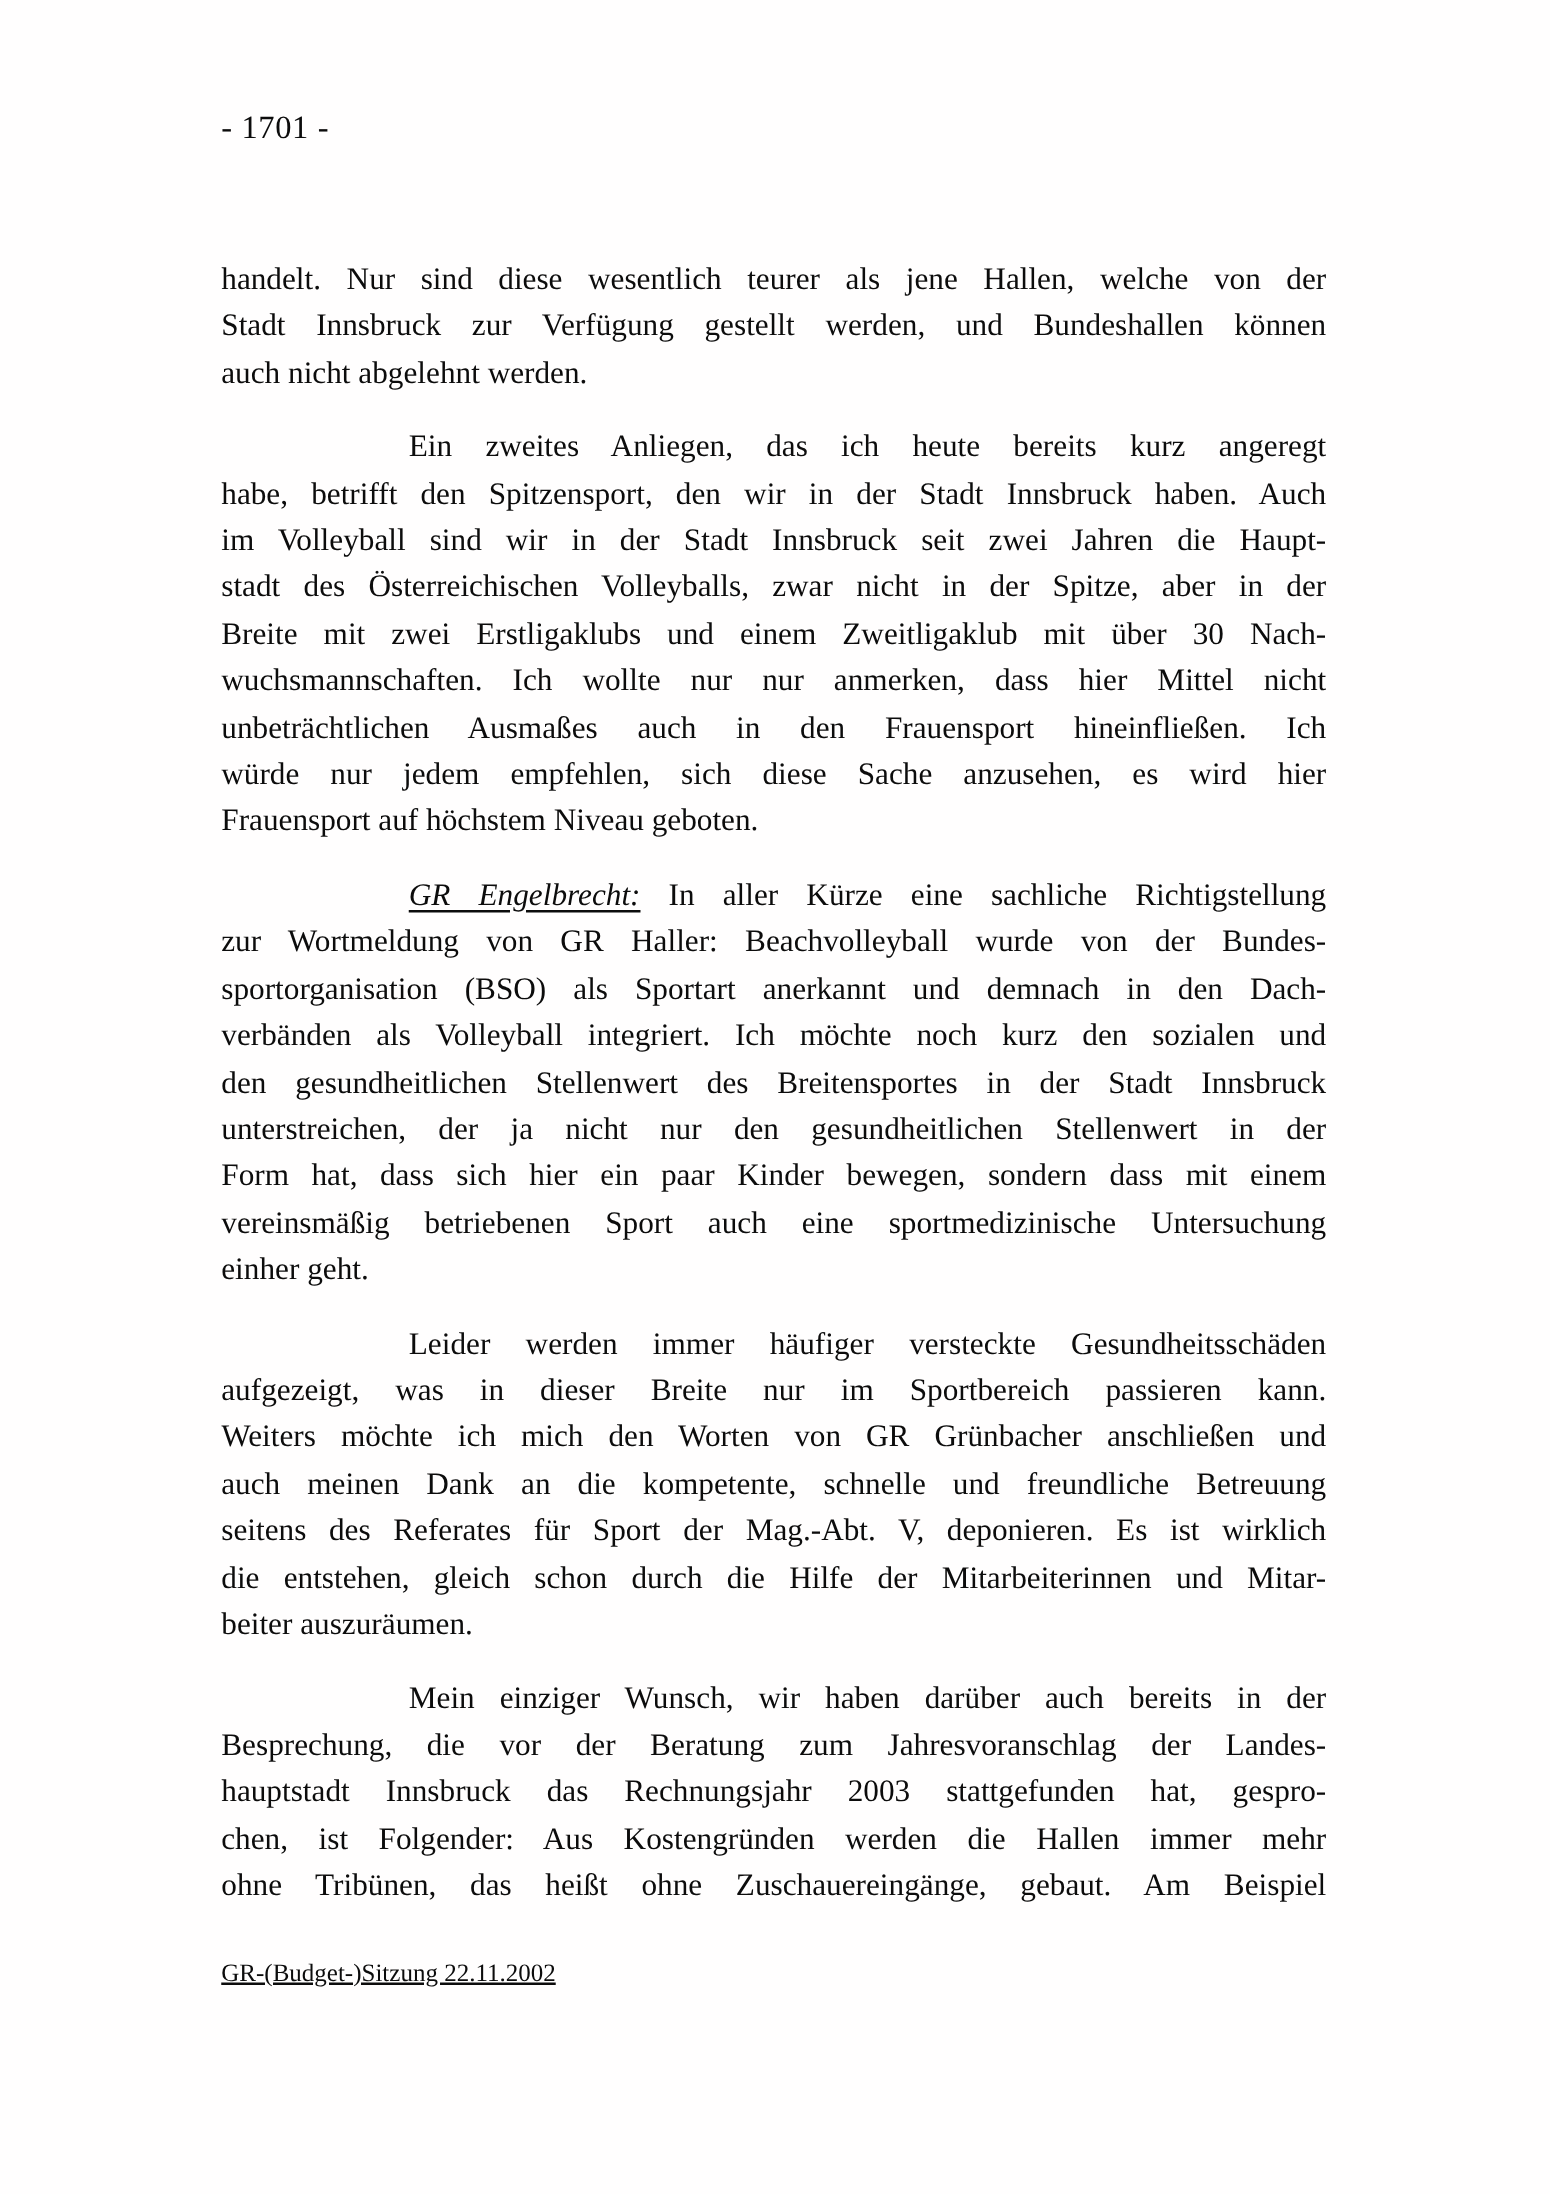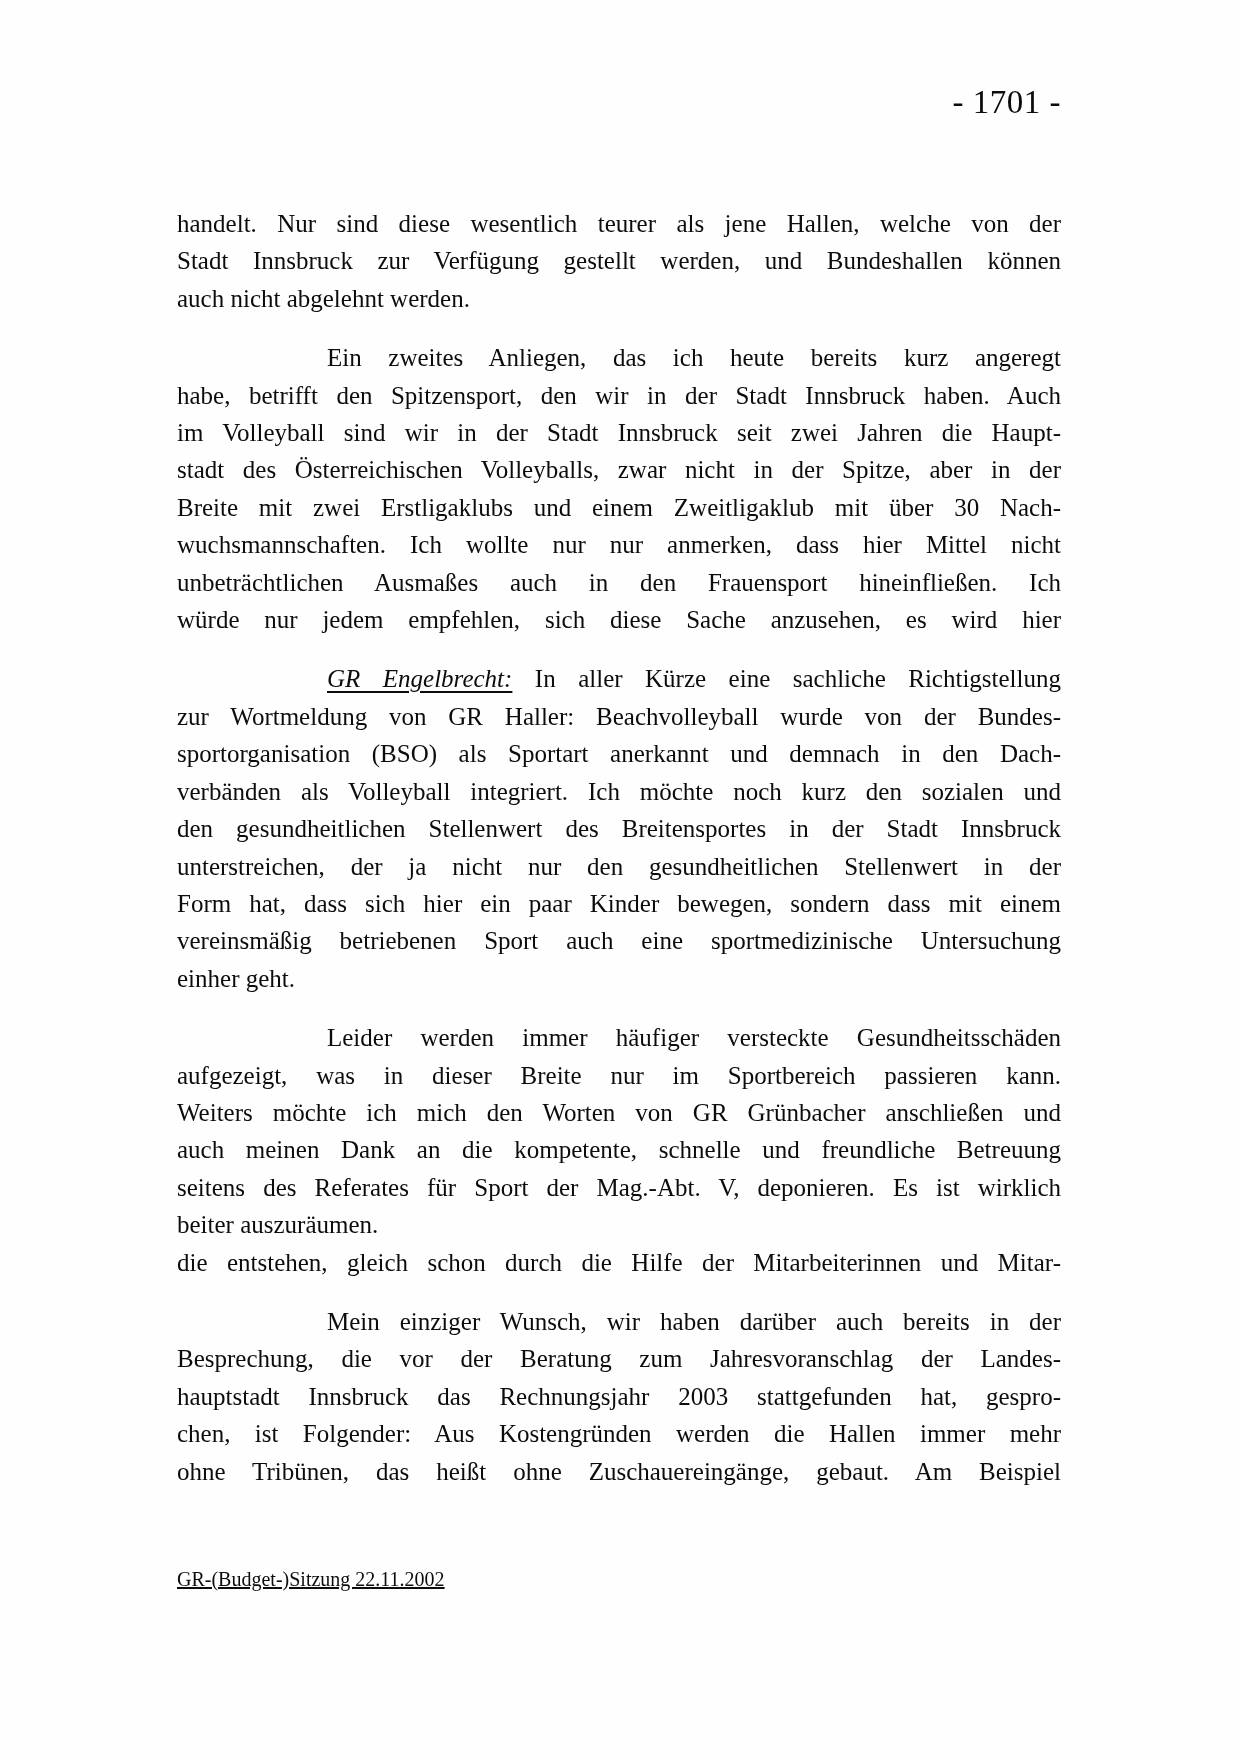--- a/index.html
+++ b/index.html
@@ -14,22 +14,22 @@
   .page {
     position: absolute;
     inset: 0;
     background: #fffefe;
   }
   .page-number {
     position: absolute;
     left: 177px;
     top: 86px;
     width: 884px;
-    text-align: right;
-    font-size: 33px;
+    text-align: left;
+    font-size: 26px;
     line-height: 32px;
     letter-spacing: 0.5px;
   }
   .content {
     position: absolute;
     left: 177px;
     top: 205px;
     width: 884px;
     font-size: 25px;
     line-height: 37.4px;
@@ -72,40 +72,41 @@
       </div>
       <div class="paragraph">
         <div class="line indent"><span>Ein zweites Anliegen, das ich heute bereits kurz angeregt</span></div>
         <div class="line"><span>habe, betrifft den Spitzensport, den wir in der Stadt Innsbruck haben. Auch</span></div>
         <div class="line"><span>im Volleyball sind wir in der Stadt Innsbruck seit zwei Jahren die Haupt-</span></div>
         <div class="line"><span>stadt des Österreichischen Volleyballs, zwar nicht in der Spitze, aber in der</span></div>
         <div class="line"><span>Breite mit zwei Erstligaklubs und einem Zweitligaklub mit über 30 Nach-</span></div>
         <div class="line"><span>wuchsmannschaften. Ich wollte nur nur anmerken, dass hier Mittel nicht</span></div>
         <div class="line"><span>unbeträchtlichen Ausmaßes auch in den Frauensport hineinfließen. Ich</span></div>
         <div class="line"><span>würde nur jedem empfehlen, sich diese Sache anzusehen, es wird hier</span></div>
+        <div class="line lastline"><span>Frauensport auf höchstem Niveau geboten.</span></div>
       </div>
       <div class="paragraph">
         <div class="line indent"><span class="seg-u">GR Engelbrecht:</span><span> In aller Kürze eine sachliche Richtigstellung</span></div>
         <div class="line"><span>zur Wortmeldung von GR Haller: Beachvolleyball wurde von der Bundes-</span></div>
         <div class="line"><span>sportorganisation (BSO) als Sportart anerkannt und demnach in den Dach-</span></div>
         <div class="line"><span>verbänden als Volleyball integriert. Ich möchte noch kurz den sozialen und</span></div>
         <div class="line"><span>den gesundheitlichen Stellenwert des Breitensportes in der Stadt Innsbruck</span></div>
         <div class="line"><span>unterstreichen, der ja nicht nur den gesundheitlichen Stellenwert in der</span></div>
         <div class="line"><span>Form hat, dass sich hier ein paar Kinder bewegen, sondern dass mit einem</span></div>
         <div class="line"><span>vereinsmäßig betriebenen Sport auch eine sportmedizinische Untersuchung</span></div>
         <div class="line lastline"><span>einher geht.</span></div>
       </div>
       <div class="paragraph">
         <div class="line indent"><span>Leider werden immer häufiger versteckte Gesundheitsschäden</span></div>
         <div class="line"><span>aufgezeigt, was in dieser Breite nur im Sportbereich passieren kann.</span></div>
         <div class="line"><span>Weiters möchte ich mich den Worten von GR Grünbacher anschließen und</span></div>
         <div class="line"><span>auch meinen Dank an die kompetente, schnelle und freundliche Betreuung</span></div>
         <div class="line"><span>seitens des Referates für Sport der Mag.-Abt. V, deponieren. Es ist wirklich</span></div>
+        <div class="line"><span>die entstehen, gleich schon durch die Hilfe der Mitarbeiterinnen und Mitar-</span></div>
         <div class="line lastline"><span>beiter auszuräumen.</span></div>
-        <div class="line"><span>die entstehen, gleich schon durch die Hilfe der Mitarbeiterinnen und Mitar-</span></div>
       </div>
       <div class="paragraph">
         <div class="line indent"><span>Mein einziger Wunsch, wir haben darüber auch bereits in der</span></div>
         <div class="line"><span>Besprechung, die vor der Beratung zum Jahresvoranschlag der Landes-</span></div>
         <div class="line"><span>hauptstadt Innsbruck das Rechnungsjahr 2003 stattgefunden hat, gespro-</span></div>
         <div class="line"><span>chen, ist Folgender: Aus Kostengründen werden die Hallen immer mehr</span></div>
         <div class="line"><span>ohne Tribünen, das heißt ohne Zuschauereingänge, gebaut. Am Beispiel</span></div>
       </div>
     </div>
 

